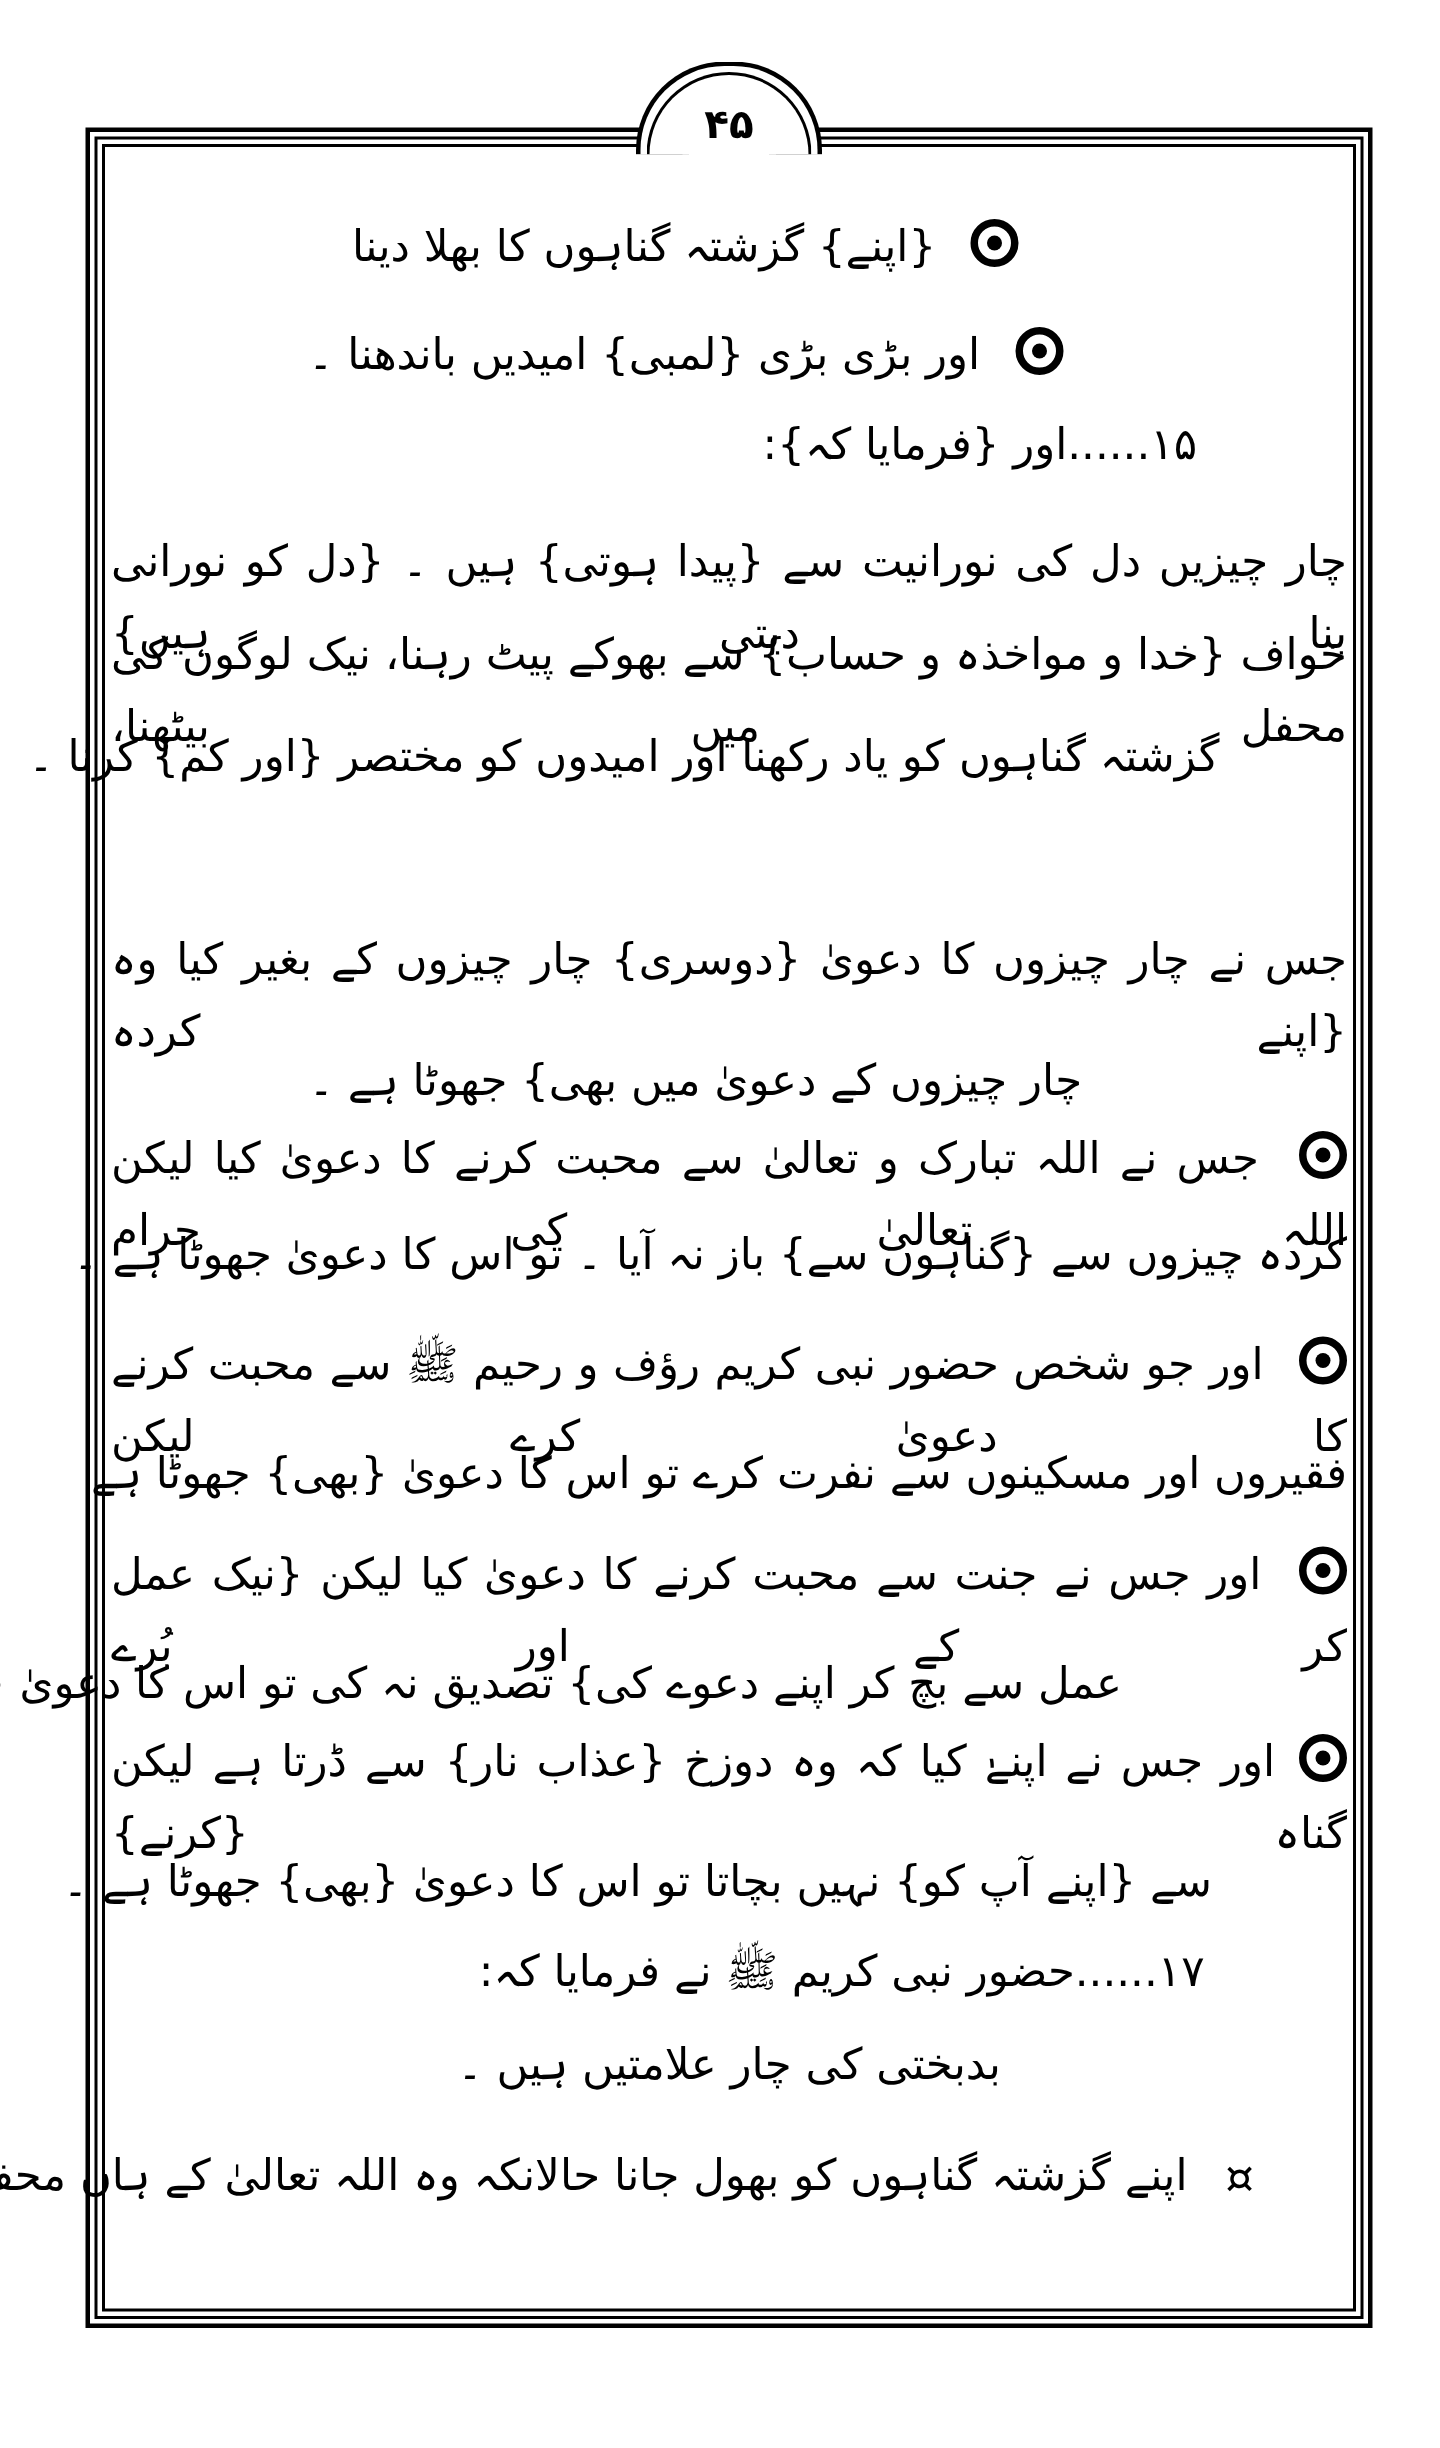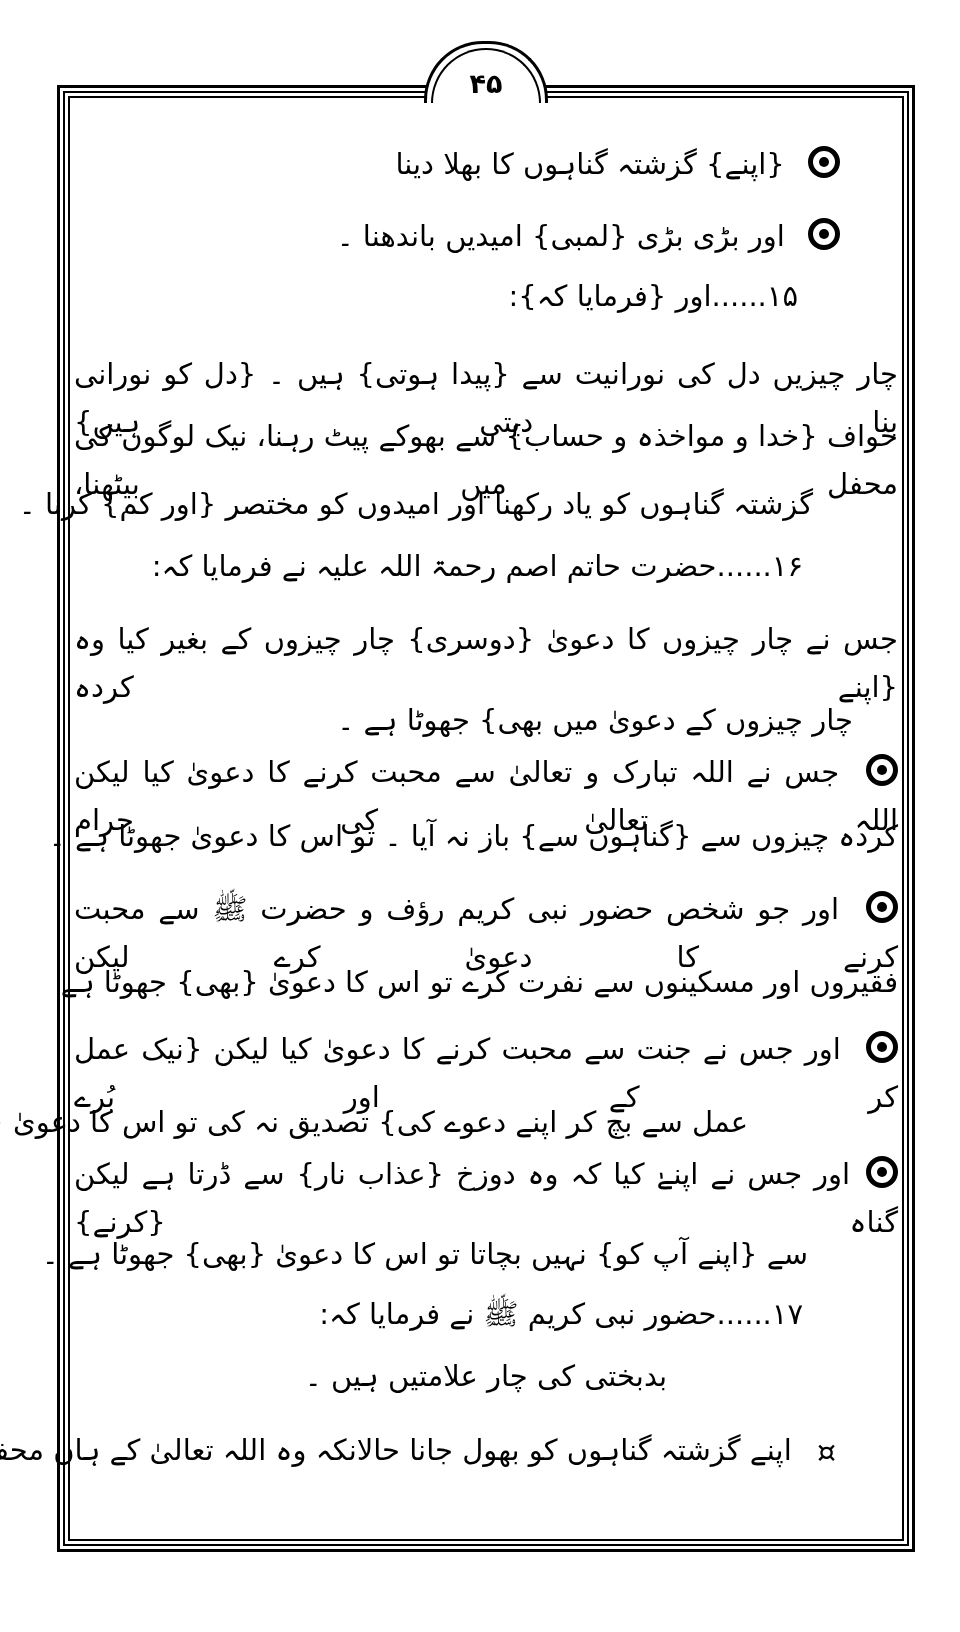--- a/index.html
+++ b/index.html
@@ -36,21 +36,21 @@
   .page-num{font-size:27px;font-weight:bold;padding-bottom:4px;letter-spacing:1px;}
   
   .content{
     position:absolute;left:14px;top:0;right:14px;bottom:0;z-index:2;
   }
   .line{
     position:absolute;left:0;right:0;
     direction:rtl;font-size:29px;line-height:48px;white-space:nowrap;
   }
   .just{text-align:justify;text-align-last:justify;white-space:normal;}
-  .ar{text-align:right;}
+  .ar{text-align:center;}
   .ac{text-align:center;}
   .ltrline{direction:ltr;unicode-bidi:plaintext;}
   
   .bullseye{
     display:inline-block;width:22px;height:22px;border:5px solid #000;
     border-radius:50%;position:relative;vertical-align:-4px;margin-left:14px;
   }
   .bullseye .dot{
     position:absolute;left:50%;top:50%;width:10px;height:10px;margin:-5px 0 0 -5px;
     background:#000;border-radius:50%;
@@ -94,44 +94,41 @@
       </div>
 
       <div class="line just" style="top:324px">
         <span>خواف {خدا و مواخذہ و حساب} سے بھوکے پیٹ رہنا، نیک لوگوں کی محفل میں بیٹھنا،</span>
       </div>
 
       <div class="line ar" style="top:392px;padding-right:85px">
         <span>گزشتہ گناہوں کو یاد رکھنا اور امیدوں کو مختصر {اور کم} کرنا ۔</span>
       </div>
 
-      <div class="line ltrline" style="top:454px;padding-right:95px">
-        <span>۱۶......حضرت حاتم اصم رحمۃ اللہ علیہ نے فرمایا کہ:</span>
-      </div>
 
       <div class="line just" style="top:527px">
         <span>جس نے چار چیزوں کا دعویٰ {دوسری} چار چیزوں کے بغیر کیا وہ {اپنے کردہ</span>
       </div>
 
       <div class="line ar" style="top:608px;padding-right:45px">
         <span>چار چیزوں کے دعویٰ میں بھی} جھوٹا ہے ۔</span>
       </div>
 
       <div class="line just" style="top:660px">
         <span class="bullseye"><span class="dot"></span></span>
         <span>جس نے اللہ تبارک و تعالیٰ سے محبت کرنے کا دعویٰ کیا لیکن اللہ تعالیٰ کی حرام</span>
       </div>
 
       <div class="line ac" style="top:724px">
         <span>کردہ چیزوں سے {گناہوں سے} باز نہ آیا ۔ تو اس کا دعویٰ جھوٹا ہے ۔</span>
       </div>
 
       <div class="line just" style="top:797px">
         <span class="bullseye"><span class="dot"></span></span>
-        <span>اور جو شخص حضور نبی کریم رؤف و حضرت ﷺ سے محبت کرنے کا دعویٰ کرے لیکن</span>
+        <span>اور جو شخص حضور نبی کریم رؤف و رحیم ﷺ سے محبت کرنے کا دعویٰ کرے لیکن</span>
       </div>
 
       <div class="line just" style="top:937px">
         <span class="bullseye"><span class="dot"></span></span>
         <span>اور جس نے جنت سے محبت کرنے کا دعویٰ کیا لیکن {نیک عمل کر کے اور بُرے</span>
       </div>
 
       <div class="line ac" style="top:870px">
         <span>فقیروں اور مسکینوں سے نفرت کرے تو اس کا دعویٰ {بھی} جھوٹا ہے</span>
       </div>

